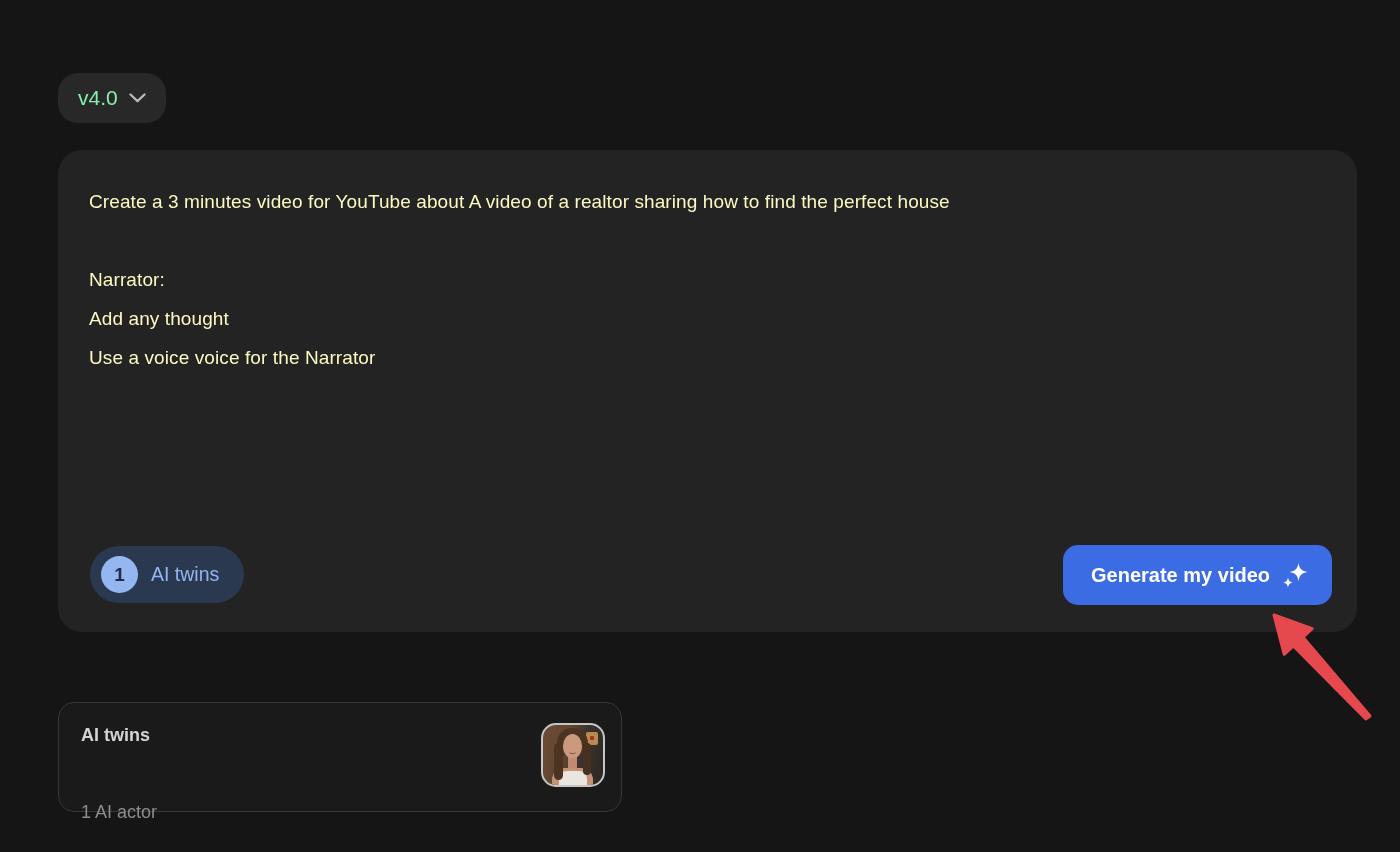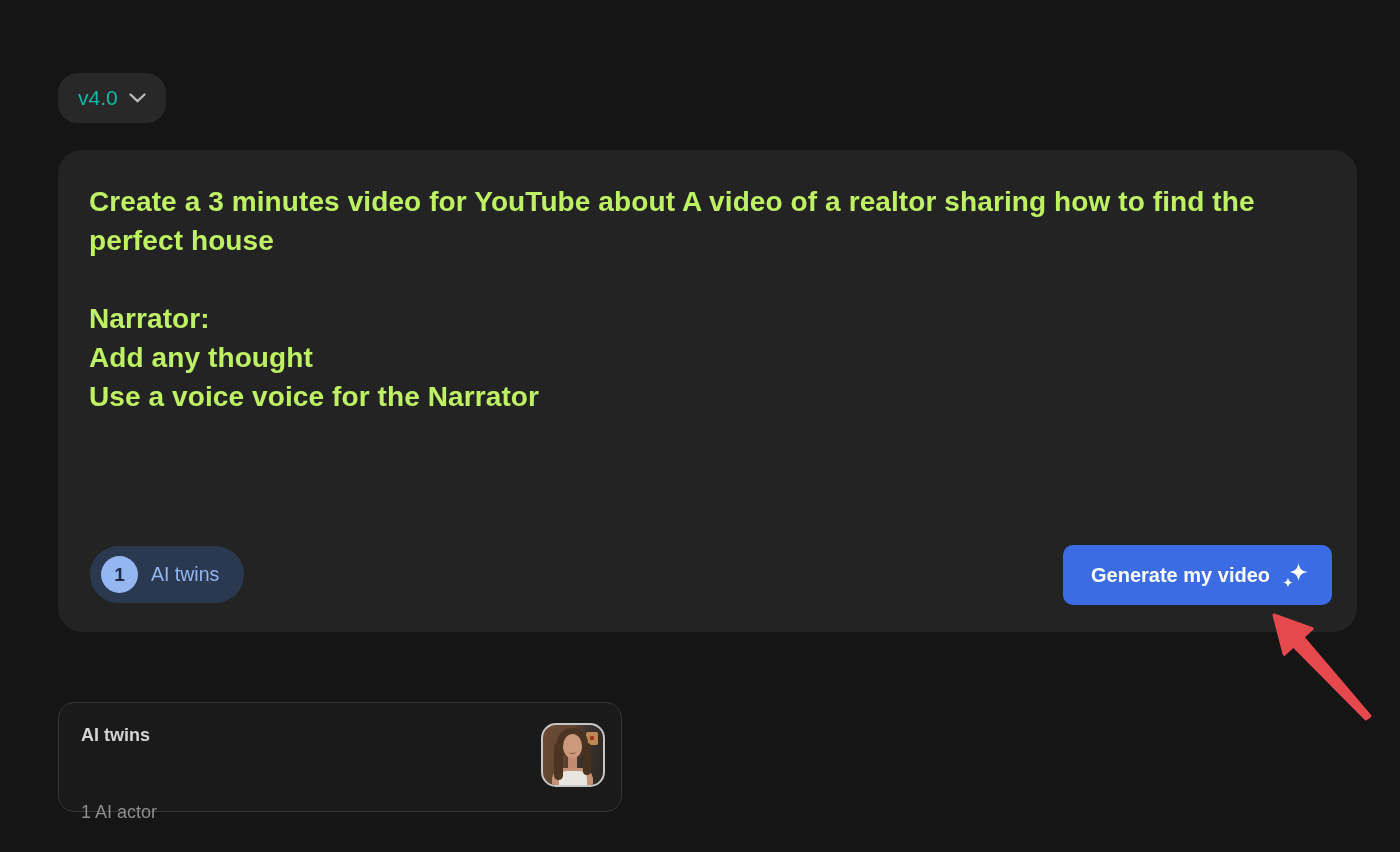--- a/index.html
+++ b/index.html
@@ -17,42 +17,41 @@
   .version-pill {
     position: absolute;
     left: 58px; top: 73px;
     height: 50px;
     padding: 16px 20px;
     background: #282828;
     border-radius: 20px;
     display: flex;
     align-items: center;
     gap: 11px;
-    color: #14b8a6;
+    color: #86efac;
     font-size: 21px;
     cursor: pointer;
   }
   .version-pill svg { display: block; }
 
   
   .prompt-card {
     position: absolute;
     left: 58px; top: 150px;
     width: 1299px; height: 482px;
     background: #232323;
     border-radius: 24px;
   }
   .prompt-text {
     position: absolute;
     left: 31px; top: 32px; right: 60px;
-    font-size: 28px;
+    font-size: 19px;
     line-height: 39px;
-    color: #bef264;
+    color: #fef9c3;
     letter-spacing: 0.1px;
-    font-weight: bold;
   }
   .prompt-line { min-height: 39px; }
 
   
   .chip {
     position: absolute;
     left: 32px; bottom: 29px;
     height: 57px;
     padding: 0 25px 0 11px;
     background: #2b3950;
@@ -80,21 +79,21 @@
   }
 
   
   .generate-btn {
     position: absolute;
     right: 25px; bottom: 27px;
     height: 60px;
     padding: 0 24px 0 28px;
     background: #3c6ce4;
     border: none;
-    border-radius: 10px;
+    border-radius: 15px;
     display: flex;
     align-items: center;
     gap: 13px;
     color: #ffffff;
     font-size: 20px;
     font-weight: 700;
     font-family: "Liberation Sans", sans-serif;
     cursor: pointer;
   }
   .generate-btn svg { display: block; }

